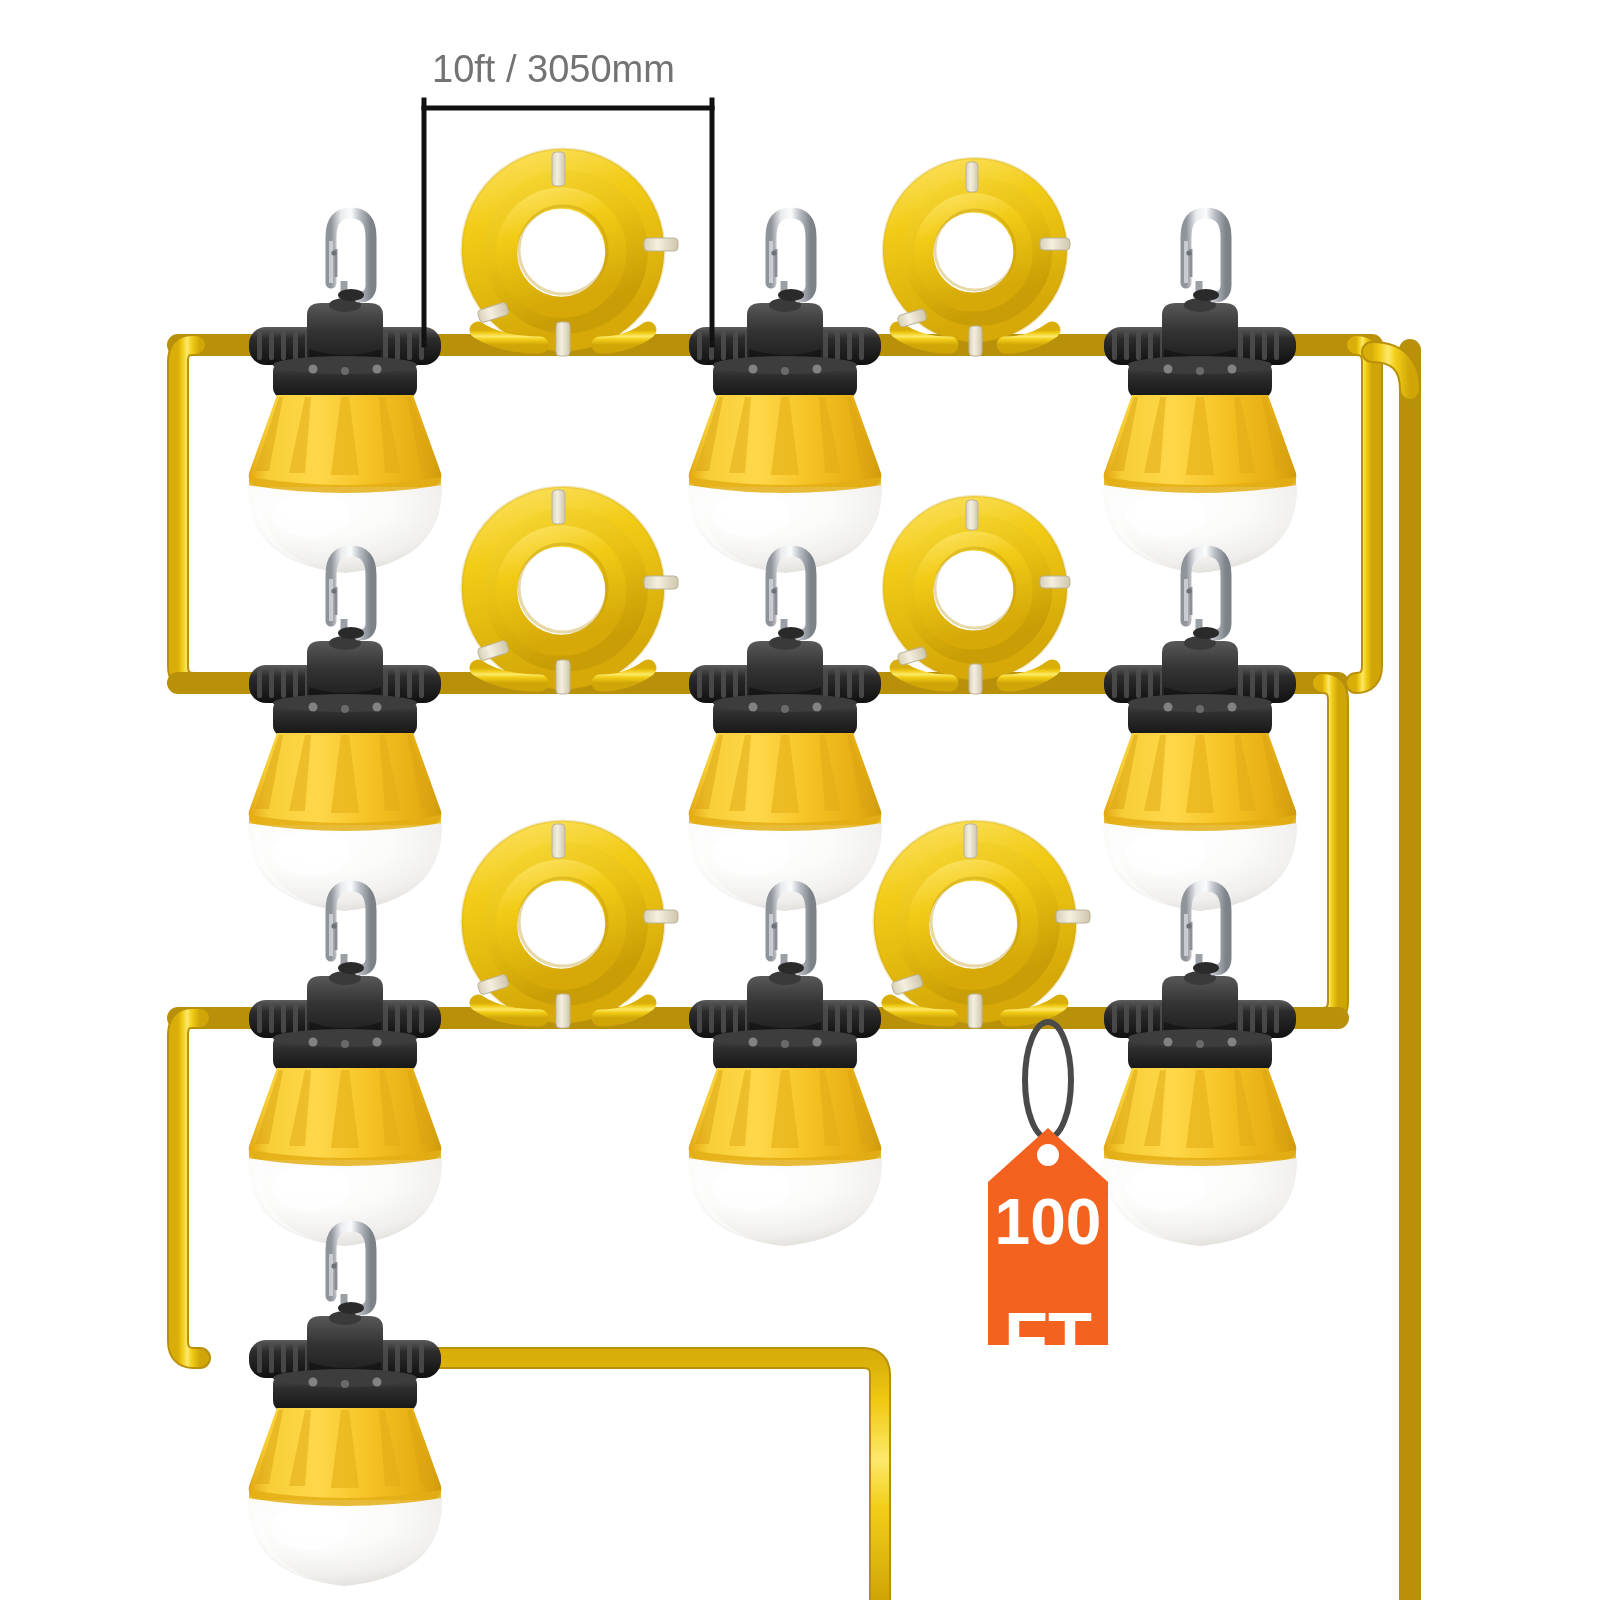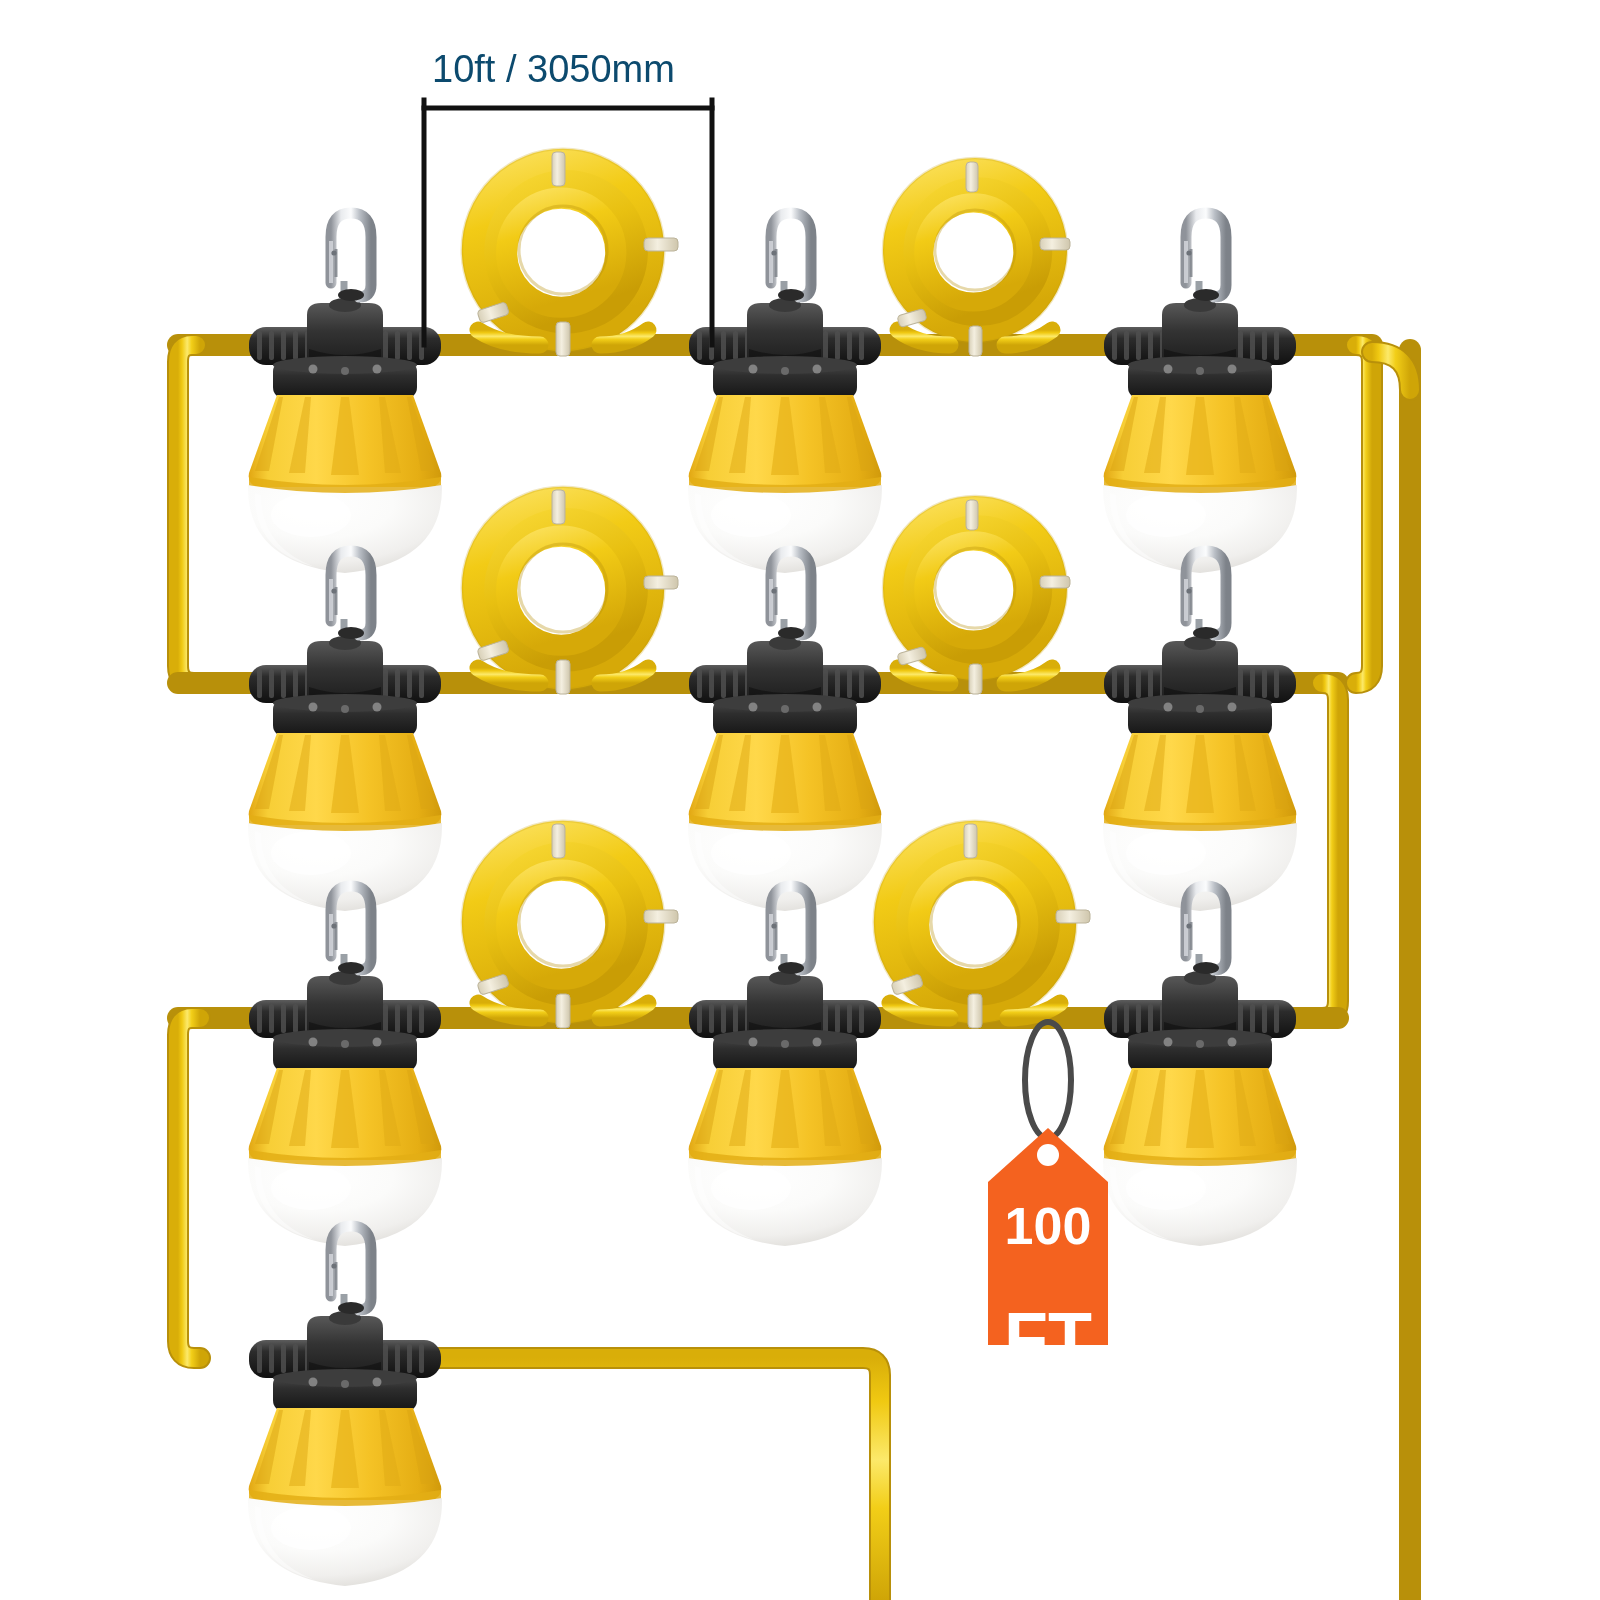--- a/index.html
+++ b/index.html
@@ -3,34 +3,34 @@
 <meta charset="utf-8">
 <style>
   html,body{margin:0;padding:0;background:#ffffff;}
   body{width:1600px;height:1600px;overflow:hidden;font-family:"Liberation Sans",sans-serif;}
   #stage{position:relative;width:1600px;height:1600px;background:#fff;}
   #svgroot{position:absolute;left:0;top:0;width:1600px;height:1600px;}
   .dimlabel{
     position:absolute;
     font-family:"Liberation Sans",sans-serif;
     font-size:38px;
-    color:#0c4a6e;
+    color:#737373;
     white-space:nowrap;
     letter-spacing:0px;
   }
   .tagtext{
     position:absolute;
     font-family:"Liberation Sans",sans-serif;
     font-weight:bold;
     color:#ffffff;
     text-align:center;
     white-space:nowrap;
     line-height:1.0;
   }
-  .tagnum{font-size:52px;margin-top:10px;}
+  .tagnum{font-size:64px;}
   .tagunit{font-size:72px;}
 </style>
 </head>
 <body>
 
 <div id="stage">
 
   <svg id="svgroot" viewBox="0 0 1600 1600" xmlns="http://www.w3.org/2000/svg">
     <defs>
 

